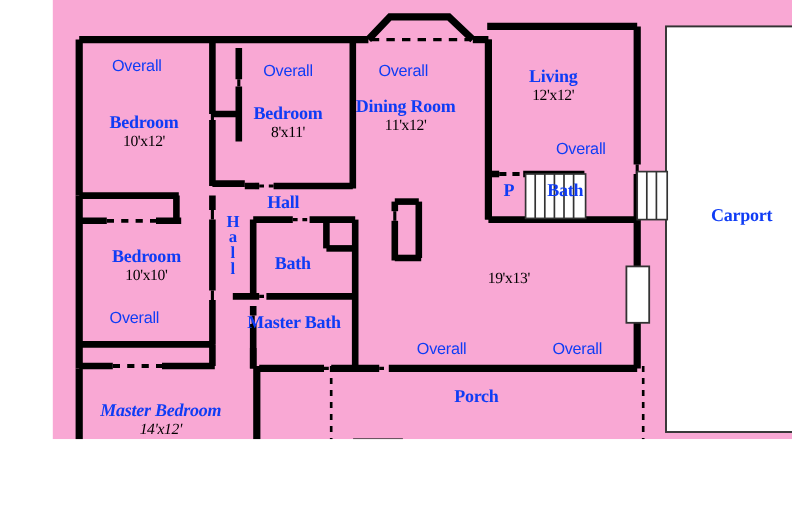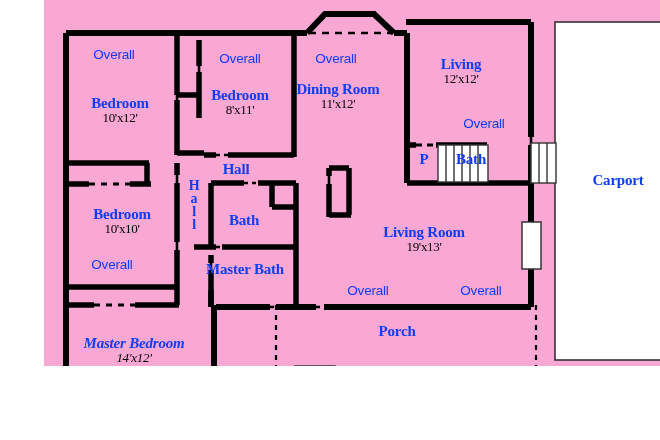--- a/index.html
+++ b/index.html
@@ -245,21 +245,20 @@
     <span class="dim">11'x12'</span>
   </div>
 
   <div class="lbl room" style="left:417px; top:57px;">
     <span>Living</span>
     <span class="dim">12'x12'</span>
   </div>
   <div class="lbl overall" style="left:440px; top:117px;">Overall</div>
 
   <div class="lbl room" style="left:380px; top:225px;">
-    <span>Living Room</span>
     <span class="dim">19'x13'</span>
   </div>
   <div class="lbl overall" style="left:324px; top:284px;">Overall</div>
   <div class="lbl overall" style="left:437px; top:284px;">Overall</div>
 
   <div class="lbl room" style="left:200px; top:213px;">
     <span>Bath</span>
   </div>
 
   <div class="lbl room" style="left:201px; top:262px;">

